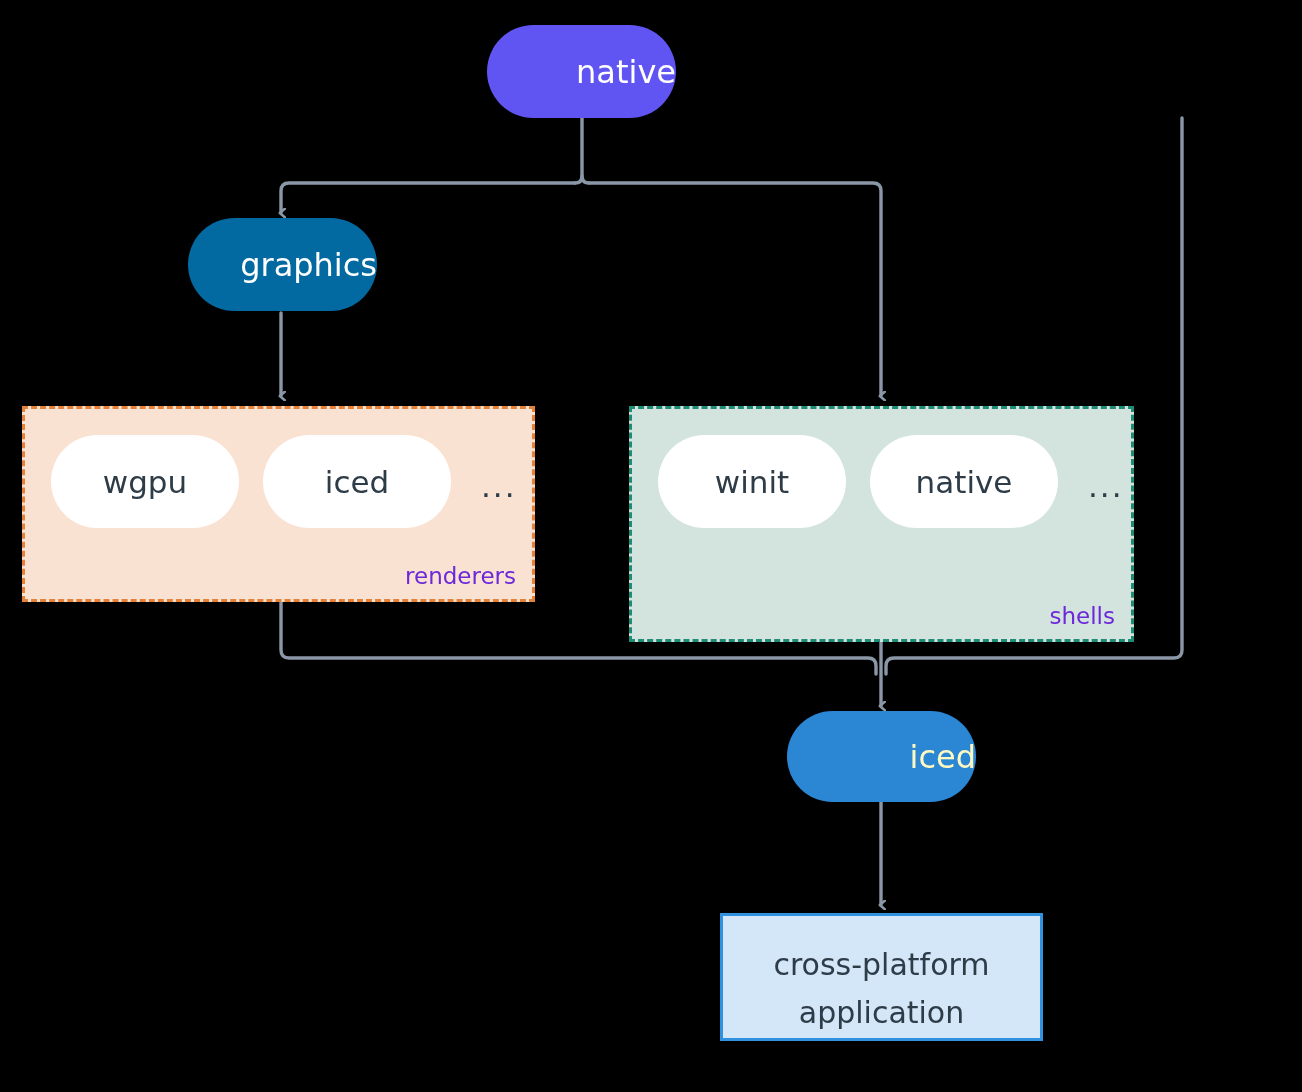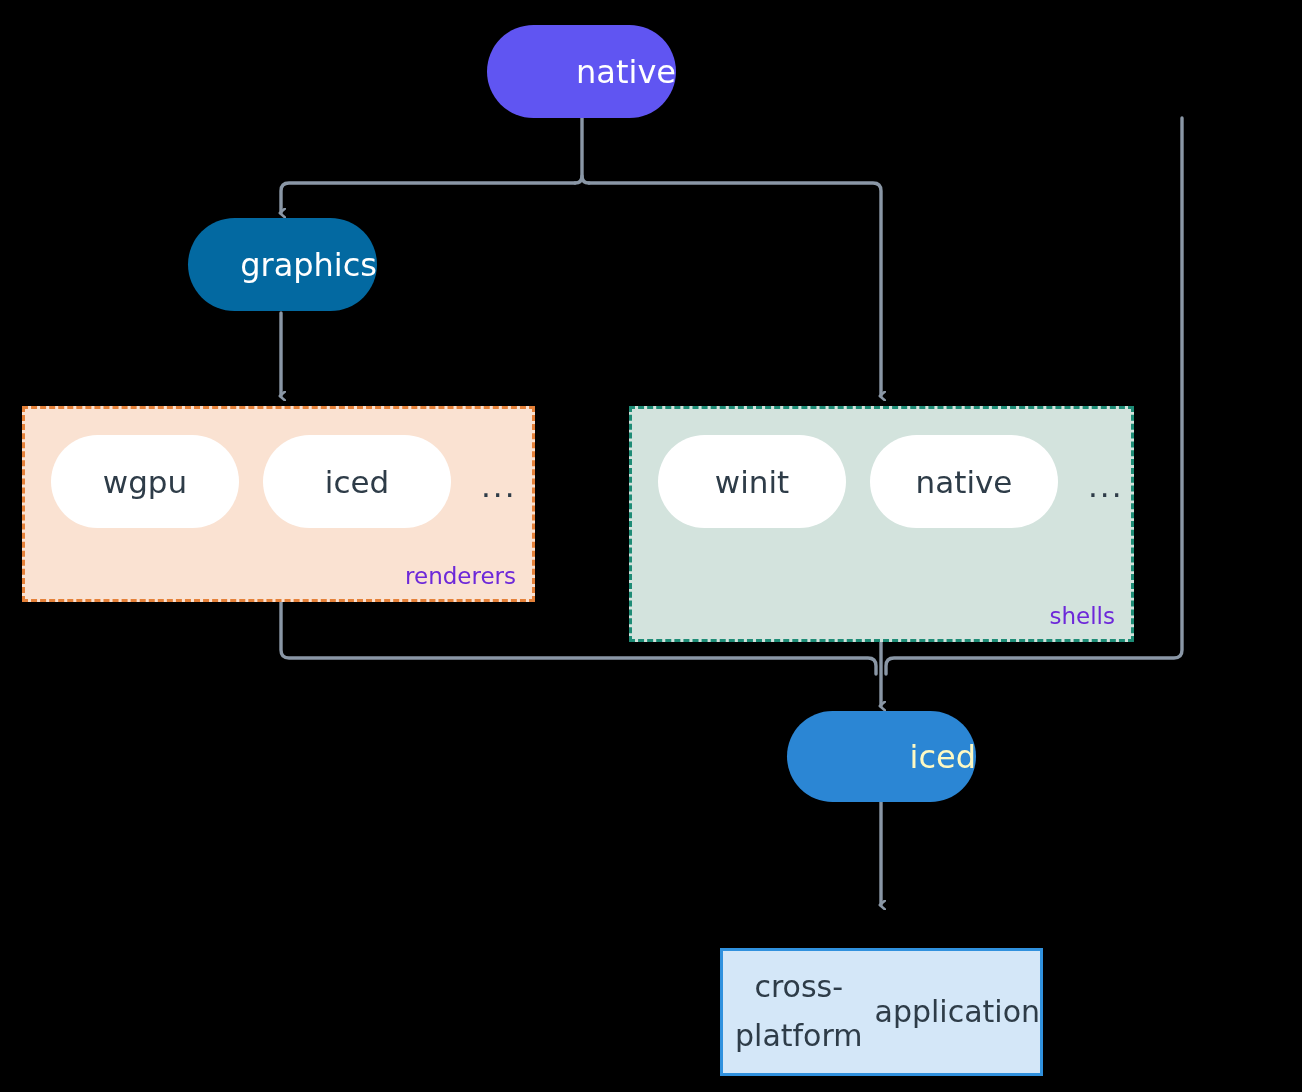--- a/index.html
+++ b/index.html
@@ -154,18 +154,18 @@
       <span>native</span>
     </div>
     <div class="ellipsis" style="left:456px; top:62px;">...</div>
     <div class="group-label">shells</div>
   </div>
 
   <div class="node pill node-iced" style="left:787px; top:711px; width:189px; height:91px;">
     <span>iced</span>
   </div>
 
-  <div class="node node-app" style="left:720px; top:948px; width:323px; height:128px; ">
+  <div class="node node-app" style="left:720px; top:913px; width:323px; height:128px; flex-direction:column;">
     <span>cross-platform</span>
     <span>application</span>
   </div>
 
 </div>
 
 </body></html>

